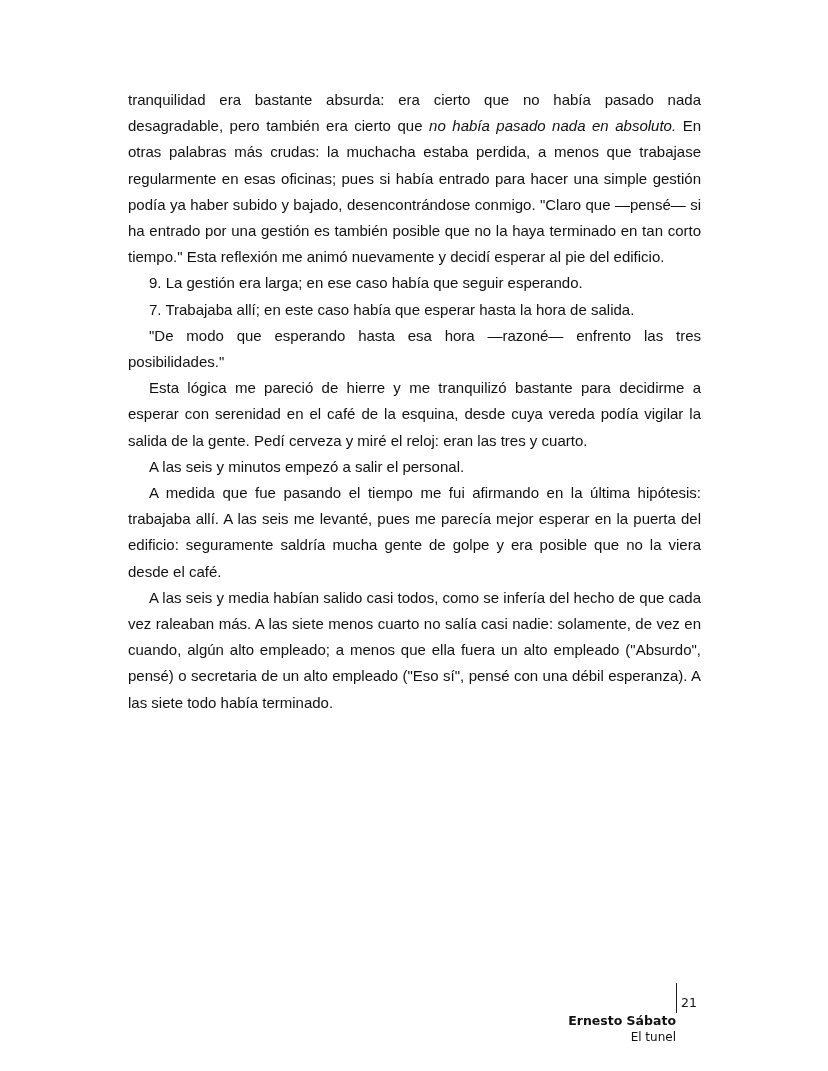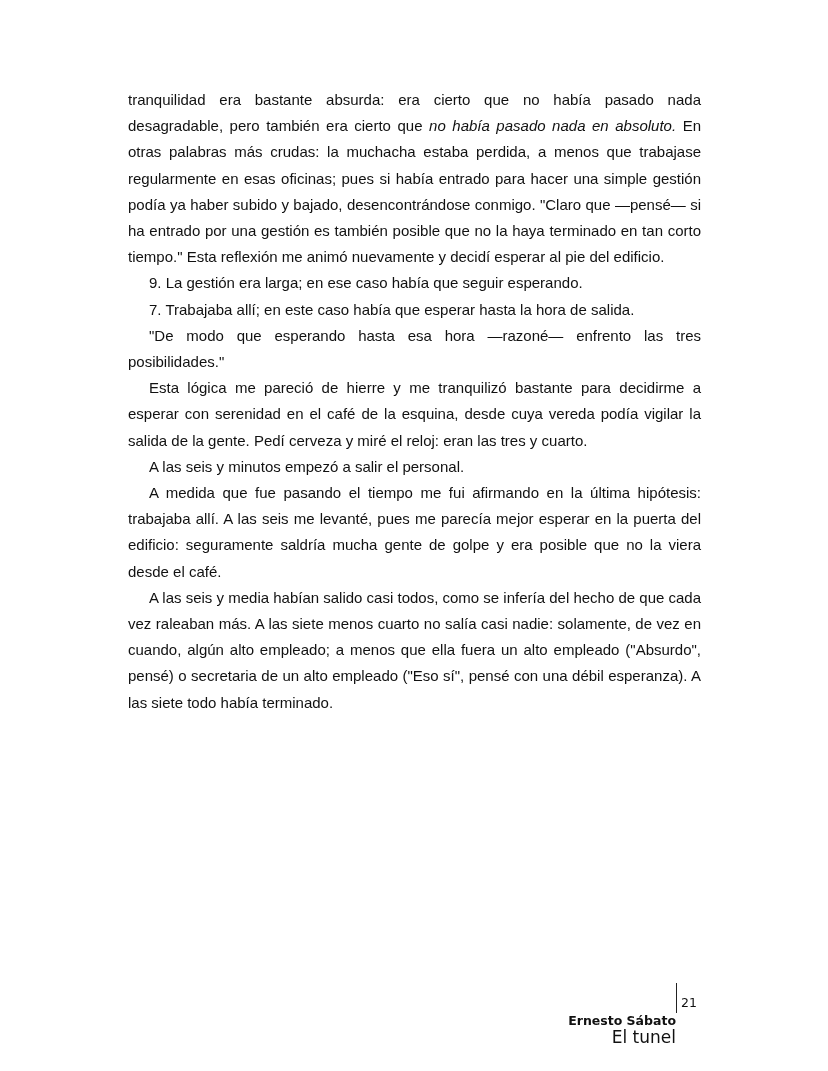--- a/index.html
+++ b/index.html
@@ -31,21 +31,21 @@
       color: #111;
     }
     .footer .left-col {
       position: absolute;
       right: 44px;
       top: 8px;
       text-align: right;
       margin-top: 24px;
     }
     .footer .author { font-weight: bold; font-size: 12.5px; line-height: 16px; white-space: nowrap; }
-    .footer .book { font-size: 17px; line-height: 16px; white-space: nowrap; }
+    .footer .book { font-size: 12px; line-height: 16px; white-space: nowrap; }
     .footer .divider {
       position: absolute;
       left: 116px;
       top: 2px;
       width: 1px;
       height: 30px;
       background: #222;
     }
     .footer .pagenum {
       position: absolute;

